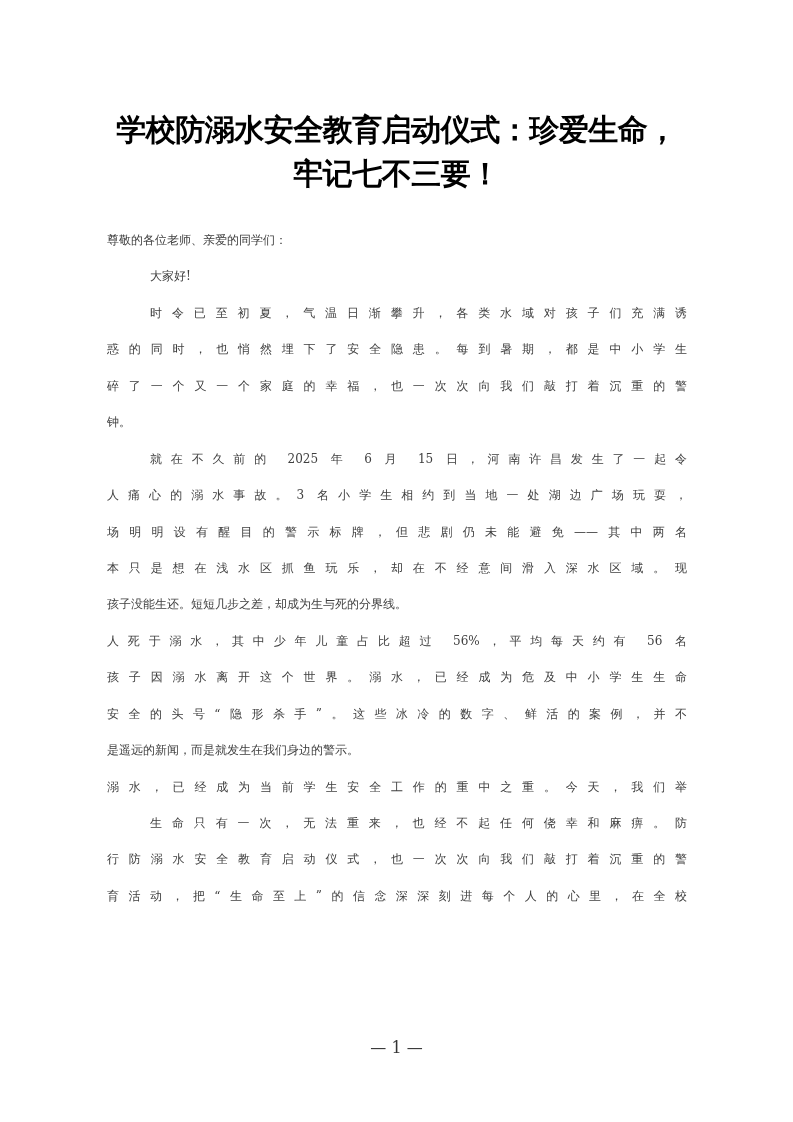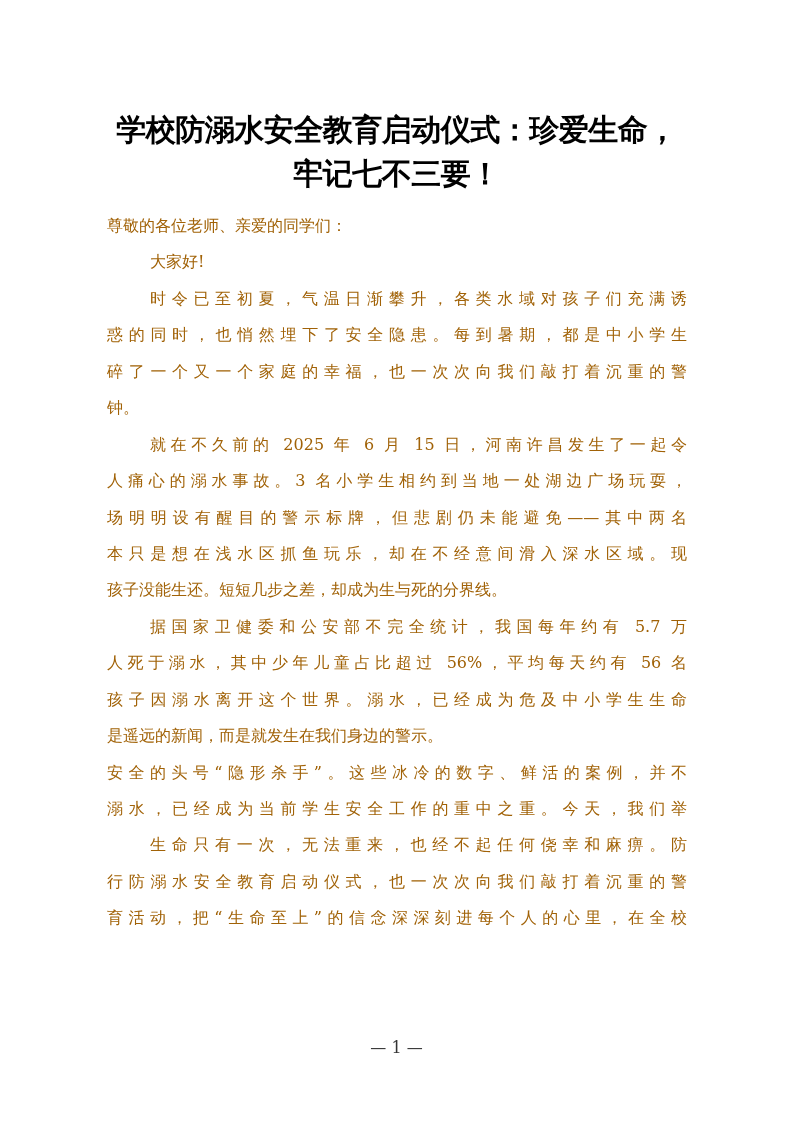--- a/index.html
+++ b/index.html
@@ -34,25 +34,25 @@
       color: #000000;
       letter-spacing: -0.5px;
     }
     .title .tline {
       display: block;
       white-space: nowrap;
     }
     .body-text {
       position: absolute;
       left: 107px;
-      top: 212px;
+      top: 226px;
       width: 580px;
       font-family: "DejaVu Serif", serif;
-      font-size: 16px;
-      color: #a16207;
+      font-size: 12px;
+      color: #404040;
     }
     .line {
       display: block;
       height: 36.45px;
       line-height: 28px;
       white-space: nowrap;
       text-align: justify;
       text-align-last: justify;
       overflow: hidden;
     }
@@ -91,25 +91,24 @@
     <span class="line">惑的同时，也悄然埋下了安全隐患。每到暑期，都是中小学生</span>
     <span class="line">碎了一个又一个家庭的幸福，也一次次向我们敲打着沉重的警</span>
     <span class="line last">钟。</span>
 
     <span class="line indent">就在不久前的 2025 年 6 月 15 日，河南许昌发生了一起令</span>
     <span class="line">人痛心的溺水事故。3 名小学生相约到当地一处湖边广场玩耍，</span>
     <span class="line">场明明设有醒目的警示标牌，但悲剧仍未能避免——其中两名</span>
     <span class="line">本只是想在浅水区抓鱼玩乐，却在不经意间滑入深水区域。现</span>
     <span class="line last">孩子没能生还。短短几步之差，却成为生与死的分界线。</span>
 
-    <span class="line indent">据国家卫健委和公安部不完全统计，我国每年约有 5.7 万</span>
     <span class="line">人死于溺水，其中少年儿童占比超过 56%，平均每天约有 56 名</span>
     <span class="line">孩子因溺水离开这个世界。溺水，已经成为危及中小学生生命</span>
+    <span class="line">安全的头号“隐形杀手”。这些冰冷的数字、鲜活的案例，并不</span>
     <span class="line last">是遥远的新闻，而是就发生在我们身边的警示。</span>
-    <span class="line">安全的头号“隐形杀手”。这些冰冷的数字、鲜活的案例，并不</span>
 
     <span class="line">溺水，已经成为当前学生安全工作的重中之重。今天，我们举</span>
     <span class="line indent">生命只有一次，无法重来，也经不起任何侥幸和麻痹。防</span>
     <span class="line">行防溺水安全教育启动仪式，也一次次向我们敲打着沉重的警</span>
     <span class="line">育活动，把“生命至上”的信念深深刻进每个人的心里，在全校</span>
   </div>
 
   <div class="footer">— 1 —</div>
 
 </div>

